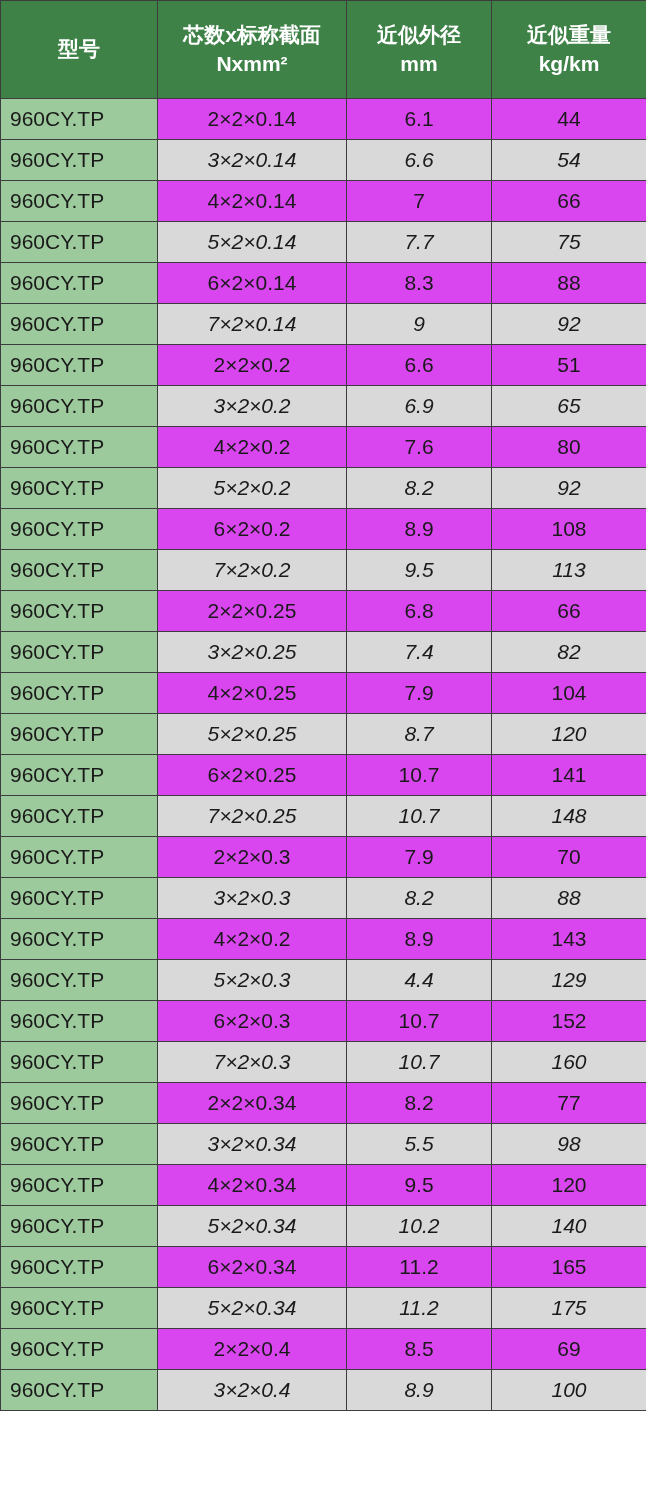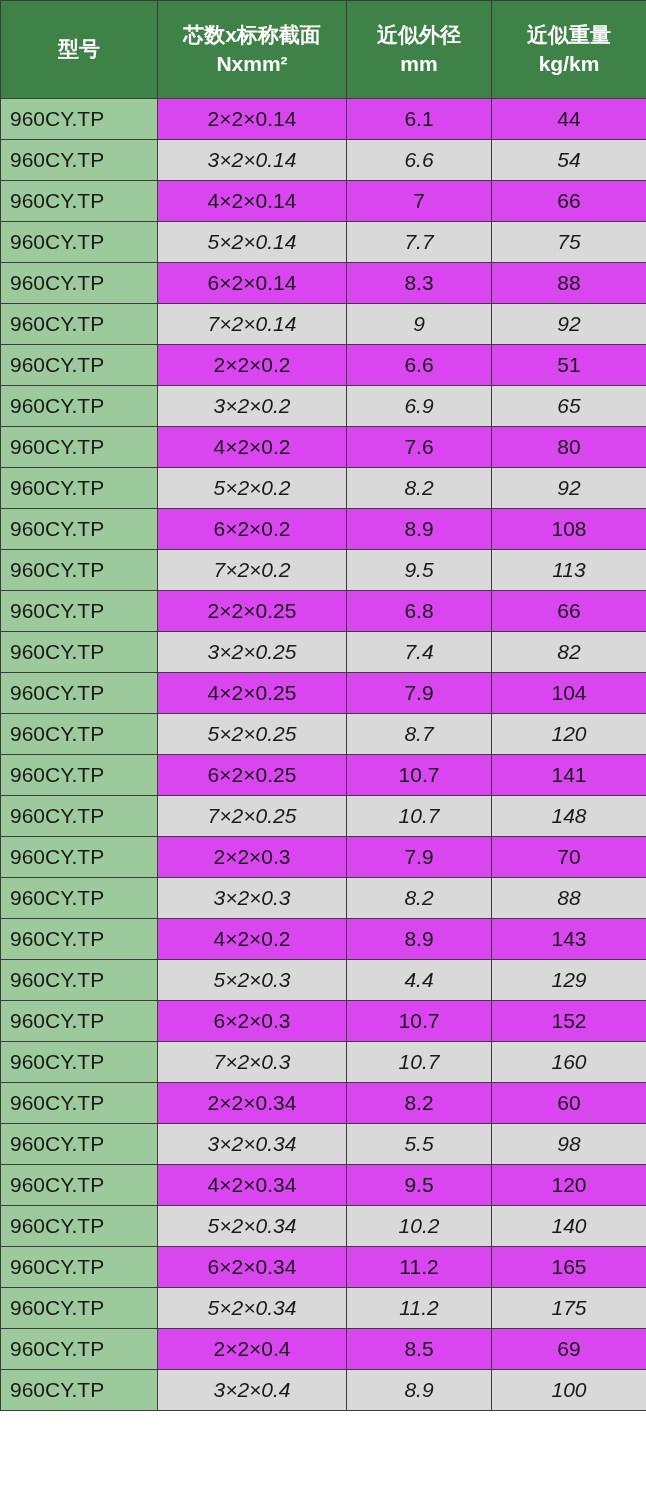--- a/index.html
+++ b/index.html
@@ -231,21 +231,21 @@
       <tr class="odd">
         <td class="model">960CY.TP</td>
         <td class="val">7×2×0.3</td>
         <td class="val">10.7</td>
         <td class="val">160</td>
       </tr>
       <tr class="even">
         <td class="model">960CY.TP</td>
         <td class="val">2×2×0.34</td>
         <td class="val">8.2</td>
-        <td class="val">60</td>
+        <td class="val">77</td>
       </tr>
       <tr class="odd">
         <td class="model">960CY.TP</td>
         <td class="val">3×2×0.34</td>
         <td class="val">5.5</td>
         <td class="val">98</td>
       </tr>
       <tr class="even">
         <td class="model">960CY.TP</td>
         <td class="val">4×2×0.34</td>

